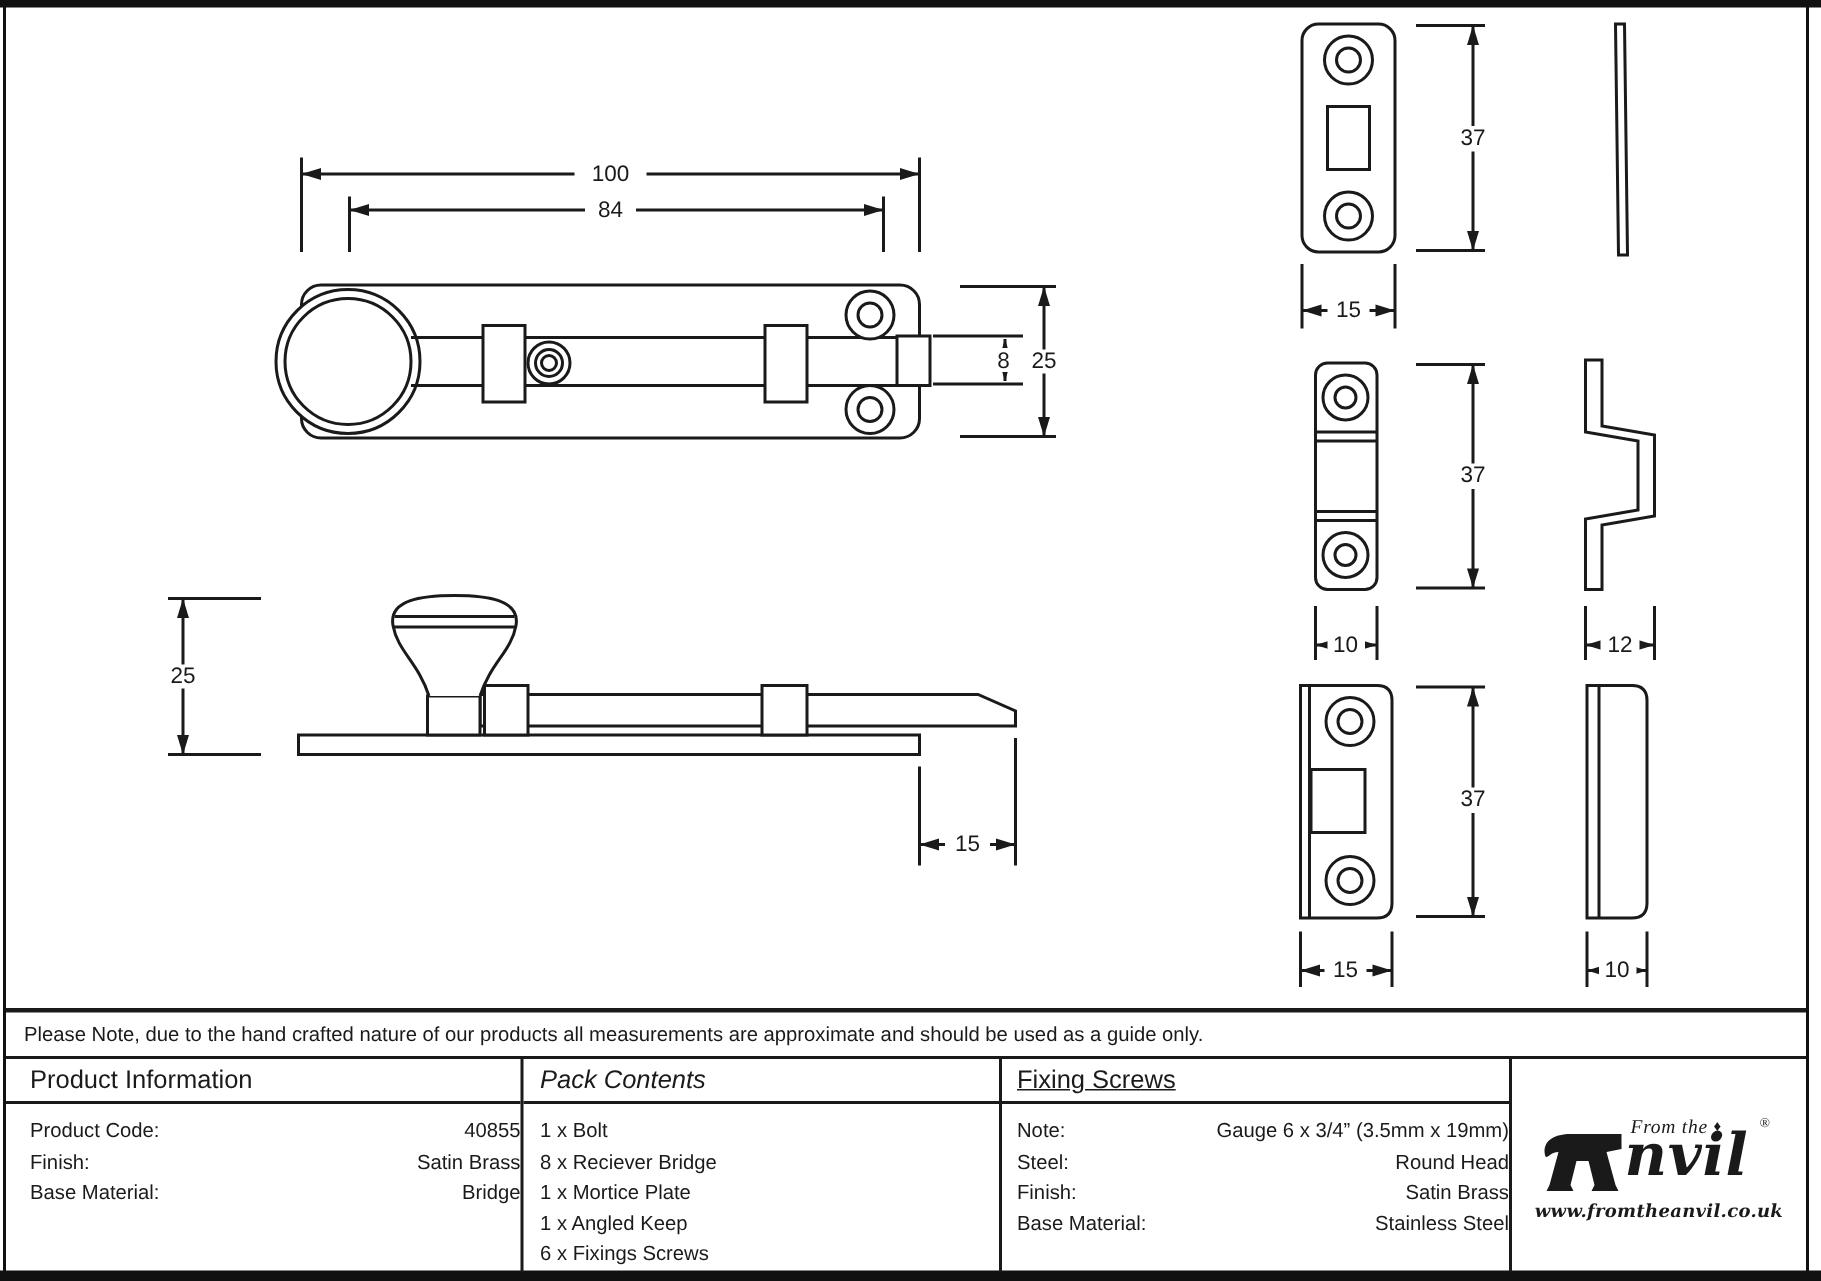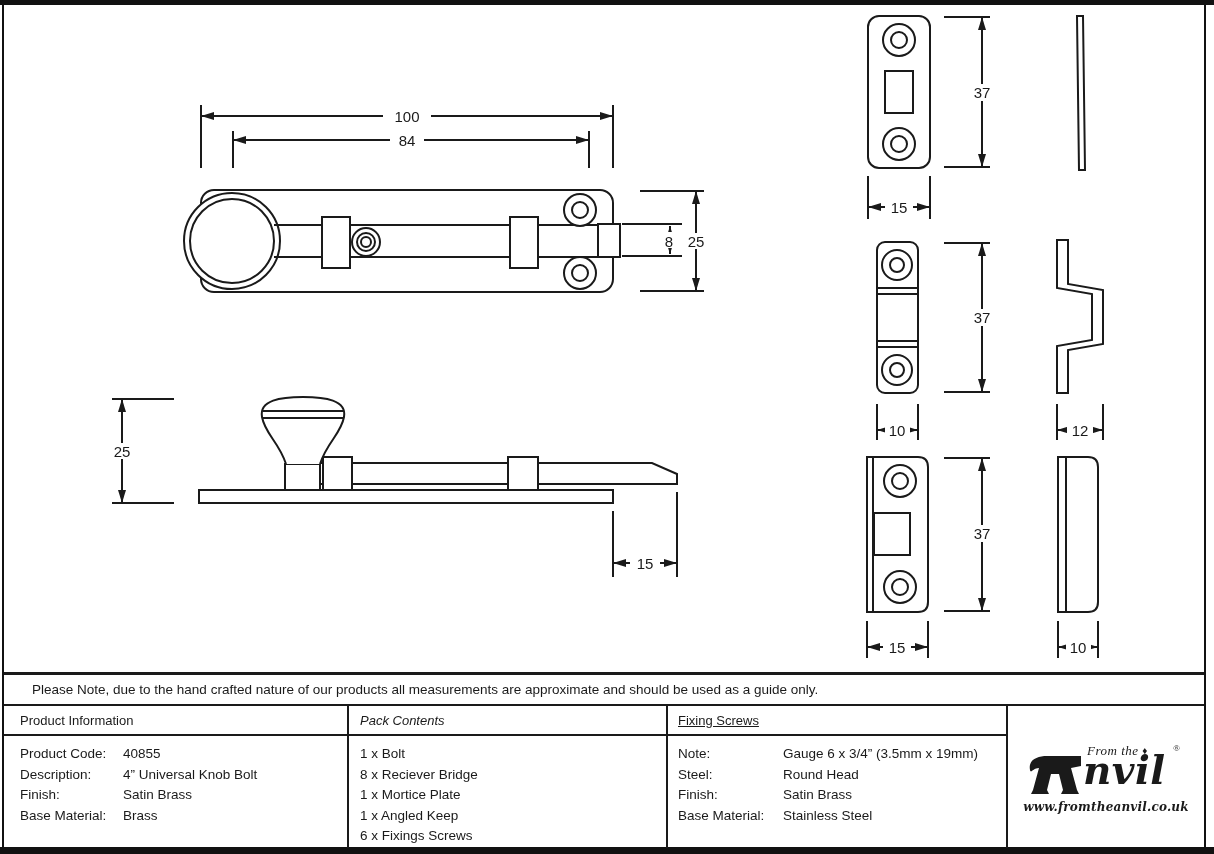--- a/index.html
+++ b/index.html
@@ -15,37 +15,37 @@
   .drawing{position:absolute;left:0;top:0;}
   .dim{font-family:"Liberation Sans",sans-serif;font-size:15px;fill:#1a1a1a;
        text-anchor:middle;dominant-baseline:central;}
   .tbg{fill:#ffffff;stroke:none;}
 
   
   .note-row{position:absolute;left:4px;top:672px;width:1200px;height:29px;
     border-top:3px solid #1a1a1a;border-bottom:2px solid #1a1a1a;
     box-sizing:content-box;display:flex;align-items:center;
     font-size:13.5px;padding-left:0;}
-  .note-row span{padding-left:12px;margin-left:16px;}
+  .note-row span{padding-left:12px;}
 
   
   .info-table{position:absolute;left:4px;top:706px;width:1200px;height:142px;
     display:flex;box-sizing:border-box;}
   .col{box-sizing:border-box;border-right:2px solid #1a1a1a;height:100%;}
   .col-pi{width:345px;}
   .col-pc{width:319px;}
   .col-fs{width:340px;}
   .col-logo{width:196px;border-right:none;display:flex;align-items:center;justify-content:center;}
   .cell-header{height:28px;border-bottom:2px solid #1a1a1a;display:flex;align-items:center;
-    font-size:13px;}
+    font-size:17px;}
   .col-pi .cell-header{padding-left:16px;}
   .col-pc .cell-header{padding-left:11px;font-style:italic;}
   .col-fs .cell-header{padding-left:10px;text-decoration:underline;}
   .cell-body{font-size:13.5px;line-height:20.6px;padding-top:8px;}
-  .kv-row{display:flex;}
+  .kv-row{display:flex;justify-content:space-between;}
   .col-pi .kv-row{padding-left:16px;}
   .col-pi .k{width:103px;}
   .col-fs .kv-row{padding-left:10px;}
   .col-fs .k{width:105px;}
   .pc-item{padding-left:11px;}
 
   
   .logo{text-align:center;}
   .logo-main{position:relative;width:158px;height:56px;margin:0 auto;font-style:italic;}
   .anvil-icon{position:absolute;left:0;top:9px;}
@@ -243,30 +243,26 @@
 <div class="info-table">
 
   <div class="col col-pi">
     <div class="cell-header">Product Information</div>
     <div class="cell-body">
       <div class="kv-row">
         <span class="k">Product Code:</span>
         <span class="v">40855</span>
       </div>
       <div class="kv-row">
-        <span class="k">Description:</span>
-        <span class="v">4” Universal Knob Bolt</span>
-      </div>
-      <div class="kv-row">
         <span class="k">Finish:</span>
         <span class="v">Satin Brass</span>
       </div>
       <div class="kv-row">
         <span class="k">Base Material:</span>
-        <span class="v">Brass</span>
+        <span class="v">Bridge</span>
       </div>
     </div>
   </div>
 
   <div class="col col-pc">
     <div class="cell-header">Pack Contents</div>
     <div class="cell-body">
       <div class="pc-item">1 x Bolt</div>
       <div class="pc-item">8 x Reciever Bridge</div>
       <div class="pc-item">1 x Mortice Plate</div>

